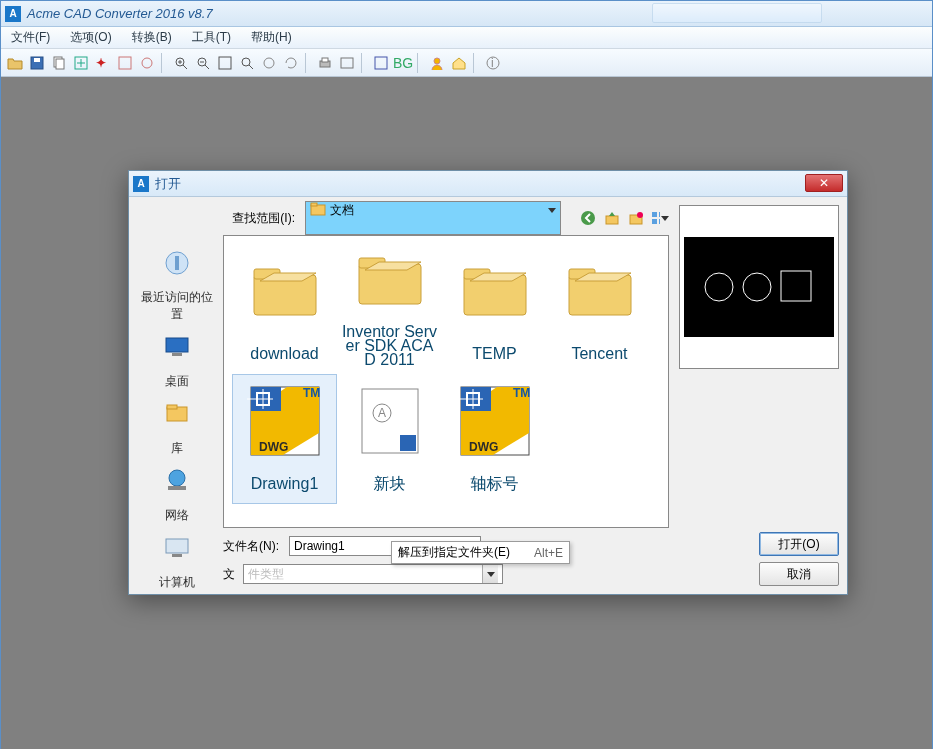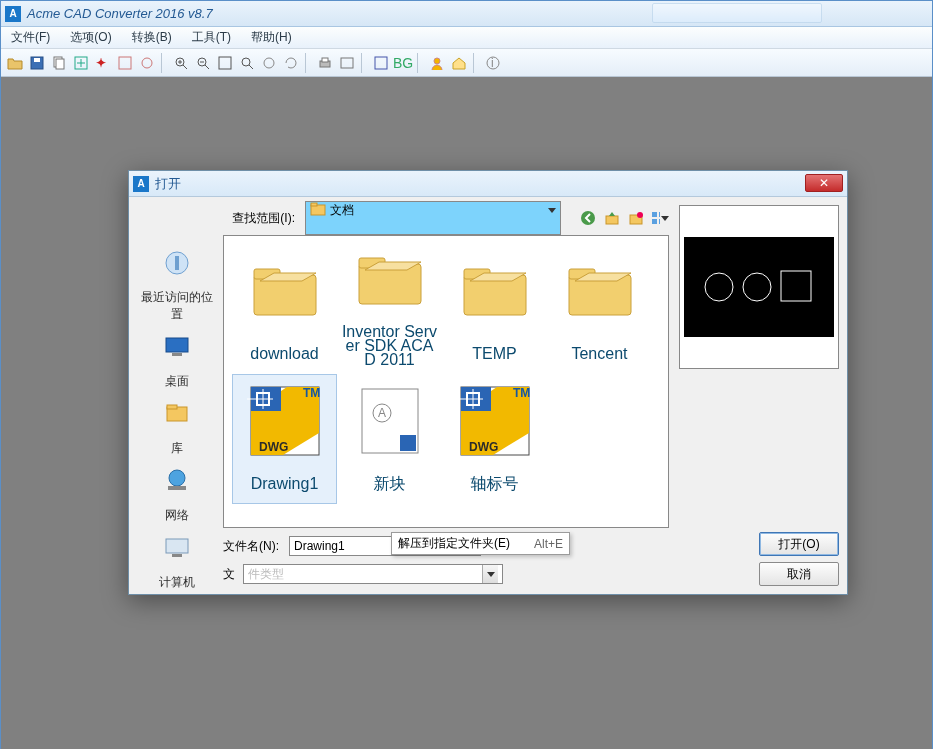--- a/index.html
+++ b/index.html
@@ -52,21 +52,21 @@
   .wide-combo { width: 260px; height: 20px; background:#fff; border:1px solid #888; display:flex;align-items:center;padding:0 4px; color:#777; }
   .wide-combo .arrow { margin-left:auto; width:16px; height:18px; background:linear-gradient(#f6f6f6,#ddd); border-left:1px solid #aaa; display:flex;align-items:center;justify-content:center;}
   .btn { width: 80px; height: 24px; background: linear-gradient(#fdfdfd,#e4e4e4); border: 1px solid #8a8a8a; border-radius:2px; display:flex;align-items:center;justify-content:center; }
   .btn.default { border: 1px solid #3f76b5; box-shadow: inset 0 0 0 1px #8fb8e2; }
 
   .preview-panel { width: 160px; display:flex; flex-direction:column; margin-left:4px; }
   .preview-box { width: 160px; height: 164px; background:#fff; border: 1px solid #888; display:flex;align-items:center;justify-content:center; }
   .preview-cad { width: 150px; height: 100px; background:#000; display:flex;align-items:center;justify-content:center; gap:6px; }
 
   .arrow-down { display:inline-block; width:0;height:0;border-left:4px solid transparent;border-right:4px solid transparent;border-top:5px solid #333;}
-  .tooltip { position:absolute; left:262px; top:361px; background:#fff; border:1px solid #9b9b9b; padding:2px 6px; font-size:12px; box-shadow:2px 2px 4px rgba(0,0,0,0.2); display:flex; align-items:center; pointer-events:none;}
+  .tooltip { position:absolute; left:262px; top:370px; background:#fff; border:1px solid #9b9b9b; padding:2px 6px; font-size:12px; box-shadow:2px 2px 4px rgba(0,0,0,0.2); display:flex; align-items:center; pointer-events:none;}
   .tooltip .hint { color:#666; margin-left:24px; }
 
   
   .folder-svg { width:70px; height:56px; }
   .dwg-svg { width:76px; height:76px; }
 </style>
 </head>
 <body>
 
 <div class="app-window">

